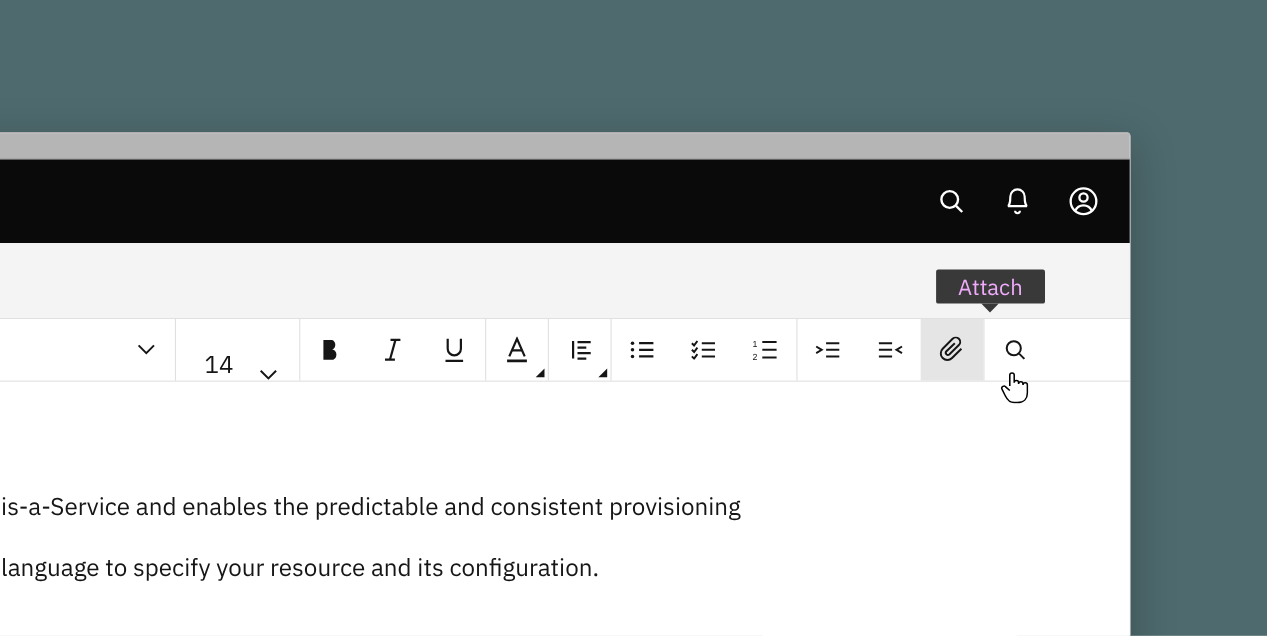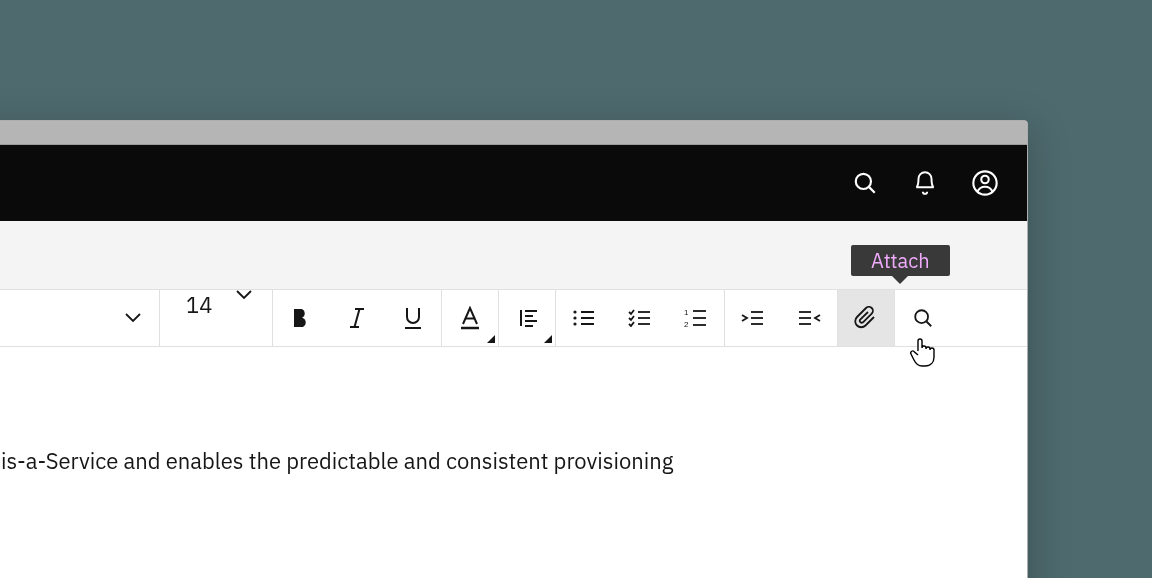--- a/index.html
+++ b/index.html
@@ -84,21 +84,21 @@
     bottom: 3px;
     width: 0; height: 0;
     border-style: solid;
     border-width: 0 0 8px 8px;
     border-color: transparent transparent #161616 transparent;
   }
   .tbtn.hover { background: #e5e5e5; }
 
   .font-size-cell {
     display: flex;
-    align-items: flex-start;
+    align-items: flex-end;
     gap: 24px;
     padding: 0 20px 0 26px;
     font-size: 22px;
   }
 
   
   .crop-dd {
     width: 198px;
     display: flex;
     align-items: center;
@@ -307,15 +307,16 @@
   <div class="tooltip" style="left:890px; top:124px;">
     <span>Attach</span>
   </div>
 
   <svg class="cursor" style="left:948px; top:216px;" width="26" height="30" viewBox="0 0 26 30">
       <path d="M9 14 V4 a2 2 0 0 1 4 0 V11 a2 2 0 0 1 4 0 V12 a2 2 0 0 1 4 0 V13 a2 2 0 0 1 4 0 V20 c0 5 -3 9 -9 9 h-3 c-4 0 -6 -2 -8 -6 l-3 -6 a2 2 0 0 1 3.5 -2 L9 18" fill="#fff" stroke="#000" stroke-width="1.4"></path>
     </svg>
 
   <div class="doc">
     <div class="line">is-a-Service and enables the predictable and consistent provisioning</div>
+    <div class="line"> language to specify your resource and its configuration.</div>
   </div>
 
 </div>
 
 </body></html>

